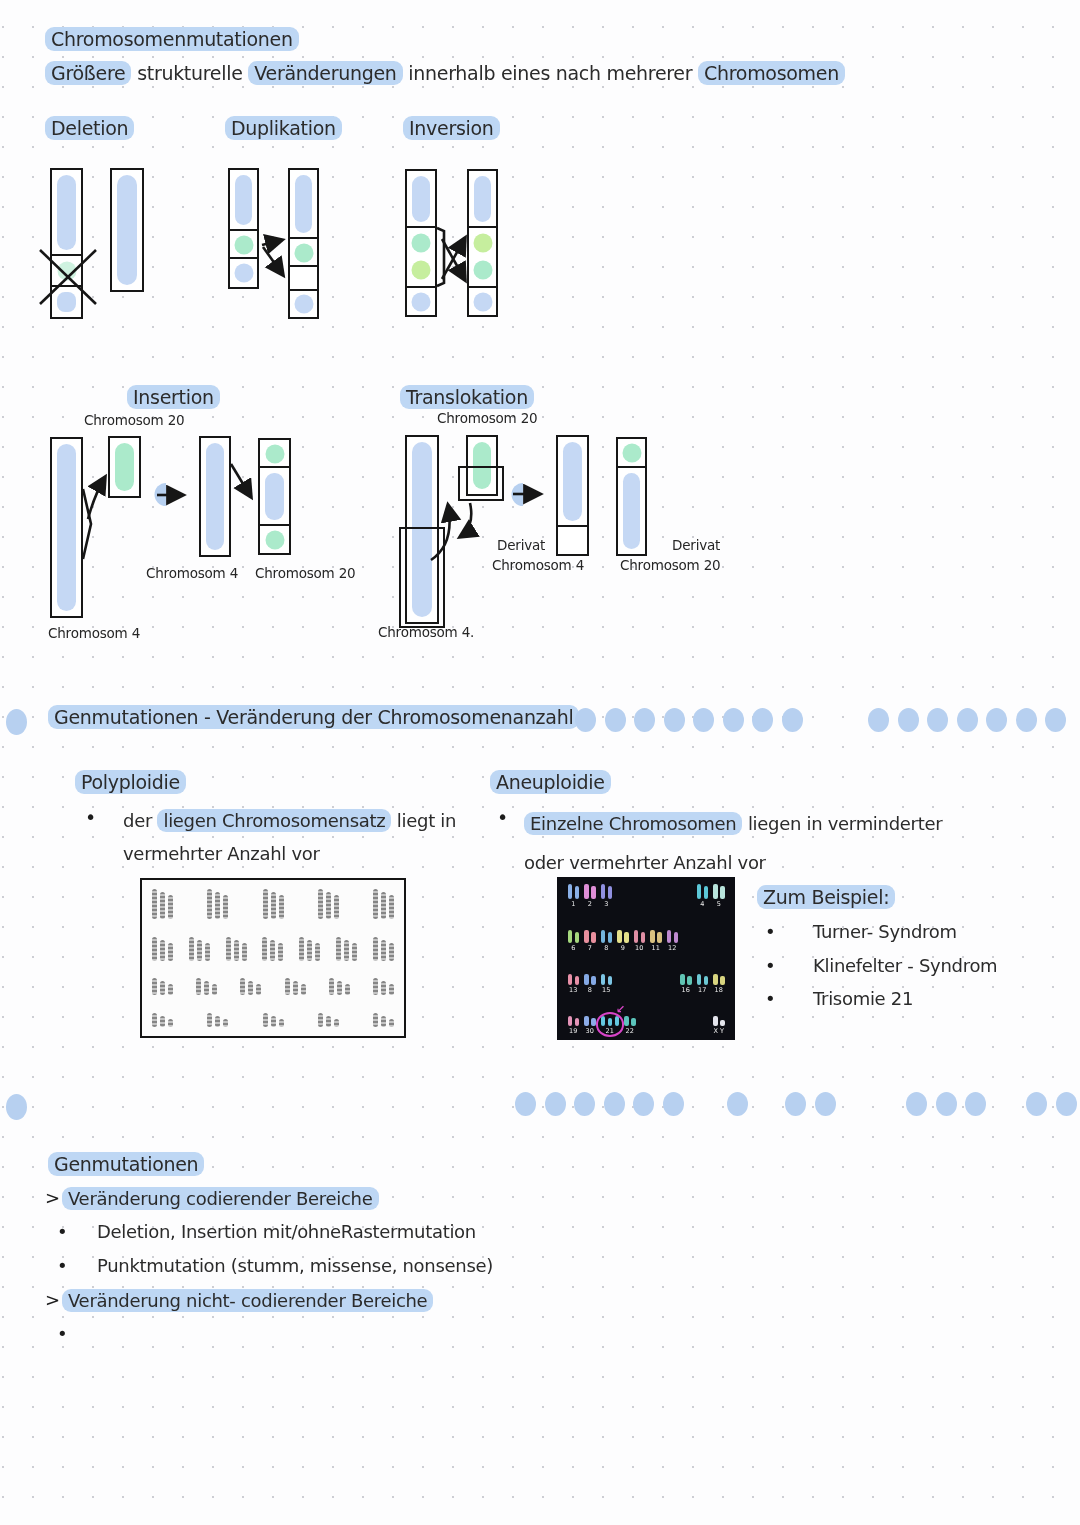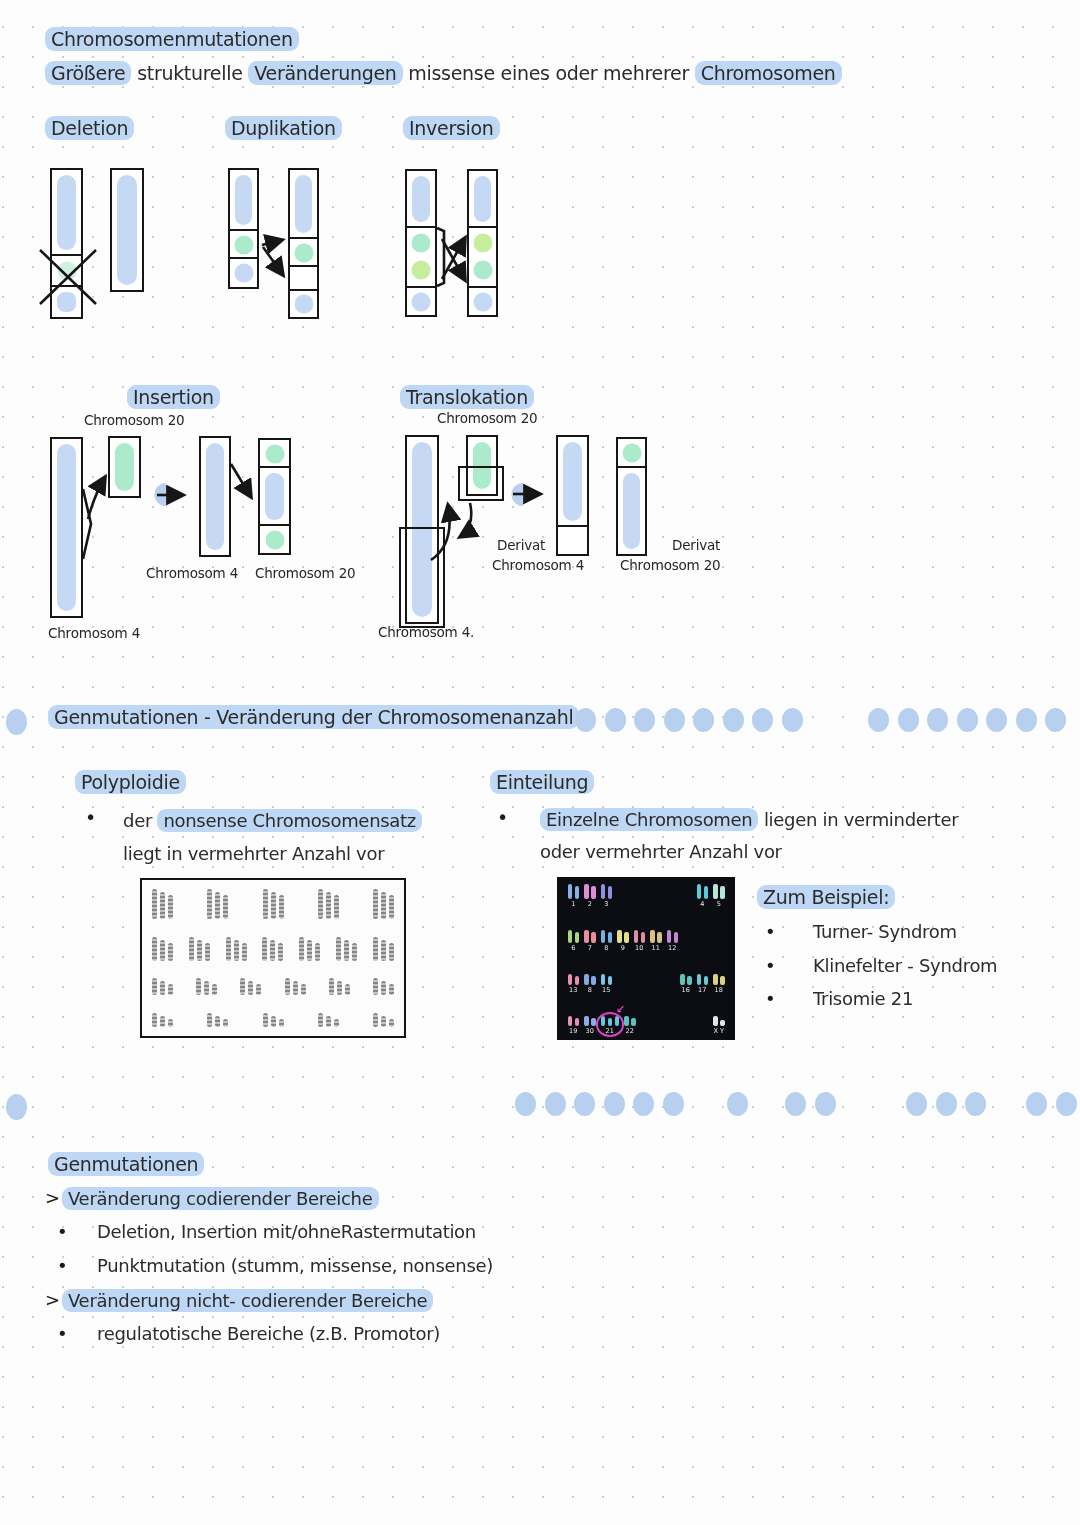--- a/index.html
+++ b/index.html
@@ -61,21 +61,21 @@
   svg.overlay { position:absolute; left:0; top:0; pointer-events:none; }
 </style>
 </head>
 <body>
 
 <div class="page">
 
   <div class="txt" style="left:45px; top:28px;">
     <span class="hl">Chromosomenmutationen</span>
   </div>
-  <div class="txt" style="left:45px; top:62px;"><span class="hl">Größere</span><span> strukturelle </span><span class="hl">Veränderungen</span><span> missense eines oder mehrerer </span><span class="hl">Chromosomen</span></div>
+  <div class="txt" style="left:45px; top:62px;"><span class="hl">Größere</span><span> strukturelle </span><span class="hl">Veränderungen</span><span> innerhalb eines nach mehrerer </span><span class="hl">Chromosomen</span></div>
 
   <div class="txt" style="left:45px; top:117px;">
     <span class="hl">Deletion</span></div>
   <div class="txt" style="left:225px; top:117px;">
     <span class="hl">Duplikation</span></div>
   <div class="txt" style="left:403px; top:117px;">
     <span class="hl">Inversion</span></div>
 
   <div class="box" style="left:50px; top:168px; width:33px; height:89px;">
       <div class="vbar"></div>
@@ -243,26 +243,26 @@
       <span class="bdot"></span>
       <span class="bdot"></span>
       <span class="bdot"></span>
       <span class="bdot"></span>
       <span class="bdot"></span>
     </div>
 
   <div class="txt" style="left:75px; top:771px;">
     <span class="hl">Polyploidie</span></div>
   <div class="bullet-dot" style="left:85px; top:806px;">•</div>
-  <div class="txt body-txt wrap" style="left:123px; top:804px; width:335px; line-height:33px;"><span>der </span><span class="hl">nonsense Chromosomensatz</span><span> liegt in vermehrter Anzahl vor</span></div>
+  <div class="txt body-txt wrap" style="left:123px; top:804px; width:335px; line-height:33px;"><span>der </span><span class="hl">liegen Chromosomensatz</span><span> liegt in vermehrter Anzahl vor</span></div>
 
   <div class="txt" style="left:490px; top:771px;">
-    <span class="hl">Einteilung</span></div>
+    <span class="hl">Aneuploidie</span></div>
   <div class="bullet-dot" style="left:497px; top:806px;">•</div>
-  <div class="txt body-txt wrap" style="left:540px; top:804px; width:420px; line-height:32px;"><span class="hl">Einzelne Chromosomen</span><span> liegen in verminderter oder vermehrter Anzahl vor</span></div>
+  <div class="txt body-txt wrap" style="left:524px; top:804px; width:420px; line-height:39px;"><span class="hl">Einzelne Chromosomen</span><span> liegen in verminderter oder vermehrter Anzahl vor</span></div>
 
   <div class="bwbox">
     <div id="bw-content">
         <div class="bwrow">
           <div class="bwgrp">
             <span class="bwchrom" style="height: 30px;"></span>
             <span class="bwchrom" style="height: 27px;"></span>
             <span class="bwchrom" style="height: 24px;"></span>
           </div>
           <div class="bwgrp">
@@ -621,17 +621,16 @@
       <div class="eline bull">
         <span class="marker">•</span>
         <span>Punktmutation (stumm, missense, nonsense)</span>
       </div>
       <div class="eline">
         <span class="marker">&gt;</span>
         <span class="hl">Veränderung nicht- codierender Bereiche</span>
       </div>
       <div class="eline bull">
         <span class="marker">•</span>
-        <span>regulatotische Bereiche (z.B. Promotor)</span>
       </div>
     </div>
 
 </div>
 
 </body></html>

